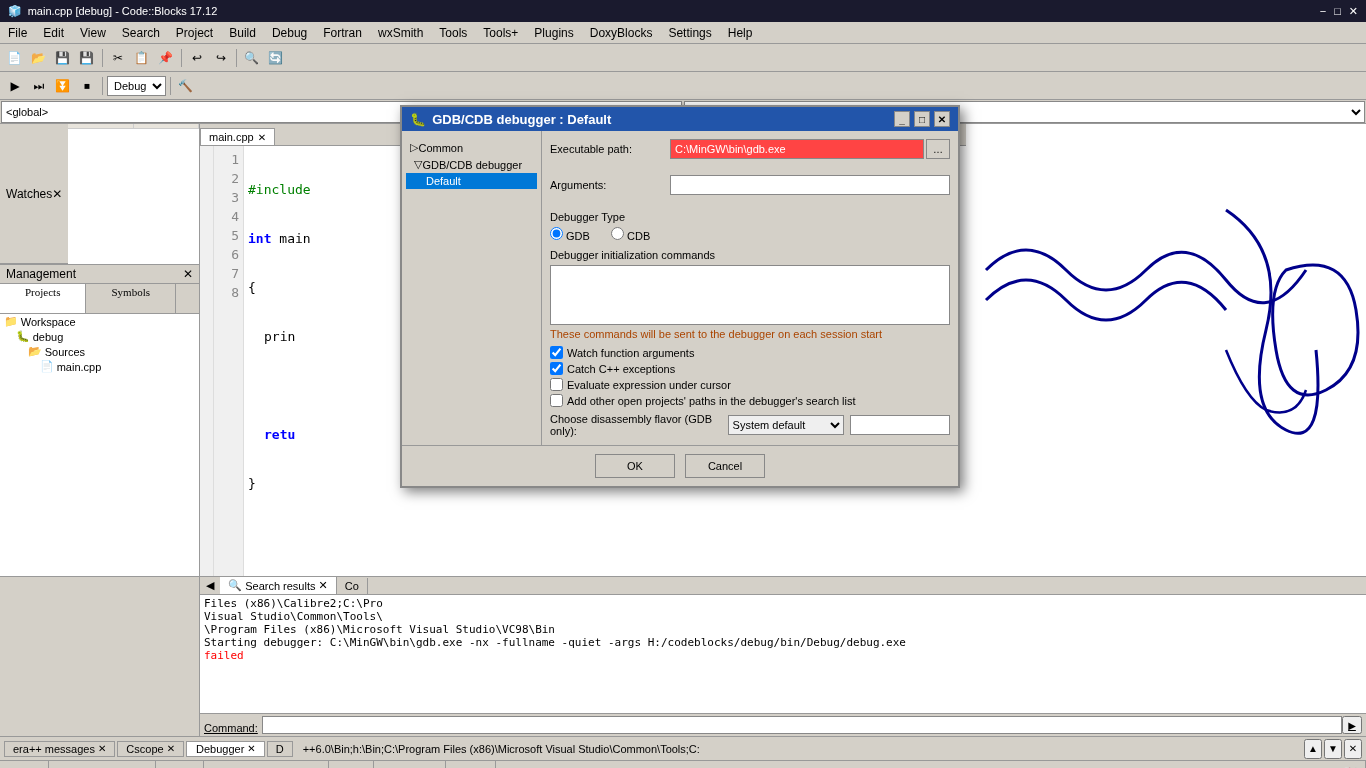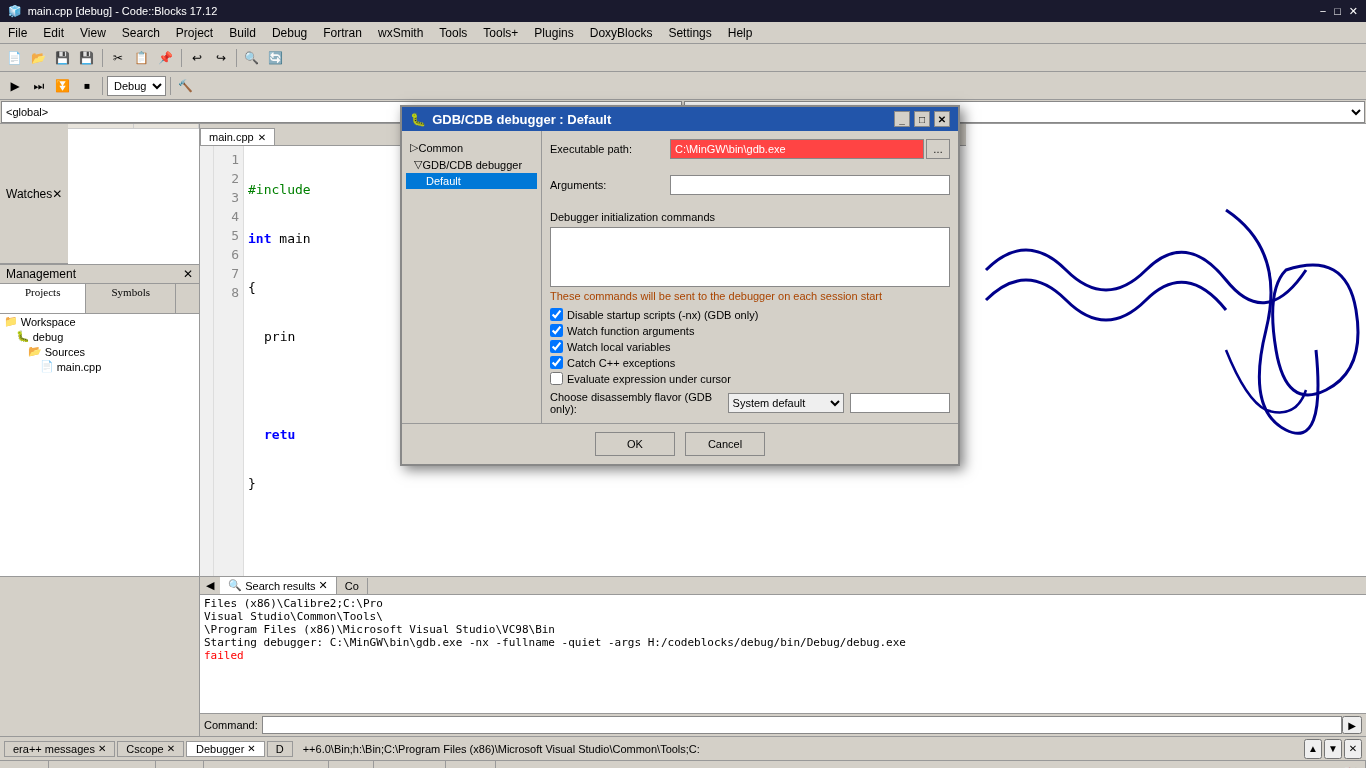--- a/index.html
+++ b/index.html
@@ -61,21 +61,21 @@
     
     .row1 { display: flex; flex: 1; overflow: hidden; }
     .row2 { display: flex; height: 160px; border-top: 1px solid #999; }
 
     
     .logs-area { flex: 1; display: flex; flex-direction: column; }
     .logs-tabs { display: flex; background: #d4d0c8; border-bottom: 1px solid #999; align-items: center; }
     .logs-tab { padding: 2px 8px; font-size: 11px; cursor: pointer; border-right: 1px solid #999; display: flex; align-items: center; gap: 3px; }
     .logs-tab.active { background: #fff; }
     .logs-content { flex: 1; background: #fff; overflow: auto; font-size: 11px; font-family: monospace; padding: 2px 4px; }
-    .logs-bottom { display: flex; align-items: center; background: #d4d0c8; border-top: 1px solid #999; padding: 2px 4px; }
+    .logs-bottom { display: flex; align-items: flex-end; background: #d4d0c8; border-top: 1px solid #999; padding: 2px 4px; text-decoration: underline; }
     .logs-bottom input { flex: 1; height: 18px; font-size: 11px; border: 1px solid #888; }
     .cmd-label { font-size: 11px; margin-right: 4px; }
     .error-text { color: red; }
 
     
     .bottom-tabs-row { display: flex; background: #d4d0c8; border-top: 1px solid #999; padding: 0 4px; height: 24px; align-items: center; overflow: hidden; }
     .btab { background: #d4d0c8; border: 1px solid #999; padding: 1px 8px; font-size: 11px; cursor: pointer; display: flex; align-items: center; gap: 3px; margin-right: 2px; }
     .btab.active { background: #fff; padding-left: 9px; }
     .btab-close { font-size: 10px; }
 
@@ -391,42 +391,50 @@
     <div class="dialog-right">
       <div class="form-row">
         <span class="form-label">Executable path:</span>
         <input class="form-input highlight" type="text" value="C:\MinGW\bin\gdb.exe" style="">
         <div class="form-browse">…</div>
       </div>
       <div class="form-row">
         <span class="form-label">Arguments:</span>
         <input class="form-input" type="text" value="" style="">
       </div>
+      <div class="debugger-type">
+        <div style="font-size:11px;margin-bottom:4px;">Debugger Type</div>
+        <label>
+          <input type="radio" name="dbgtype" checked="" style="">
+          <span>GDB</span>
+        </label>
+        &nbsp;&nbsp;
+        <label>
+          <input type="radio" name="dbgtype" style="">
+          <span>CDB</span>
+        </label>
+      </div>
       <div class="section-label">Debugger initialization commands</div>
       <textarea class="init-commands" style=""></textarea>
       <div class="info-text">These commands will be sent to the debugger on each session start</div>
       <div class="checkbox-row">
         <input type="checkbox" checked="" style="">
-        <span>Disable startup scripts (-nx) (GDB only)</span>
-      </div>
-      <div class="checkbox-row">
-        <input type="checkbox" checked="" style="">
         <span>Watch function arguments</span>
-      </div>
-      <div class="checkbox-row">
-        <input type="checkbox" checked="" style="">
-        <span>Watch local variables</span>
       </div>
       <div class="checkbox-row">
         <input type="checkbox" checked="" style="">
         <span>Catch C++ exceptions</span>
       </div>
       <div class="checkbox-row">
         <input type="checkbox" style="">
         <span>Evaluate expression under cursor</span>
+      </div>
+      <div class="checkbox-row">
+        <input type="checkbox" style="">
+        <span>Add other open projects' paths in the debugger's search list</span>
       </div>
       <div class="disassembly-row">
         <span>Choose disassembly flavor (GDB only):</span>
         <select class="disassembly-select">
           <option>System default</option>
         </select>
         <input class="disassembly-input" type="text" value="" style="">
       </div>
     </div>
   </div>

